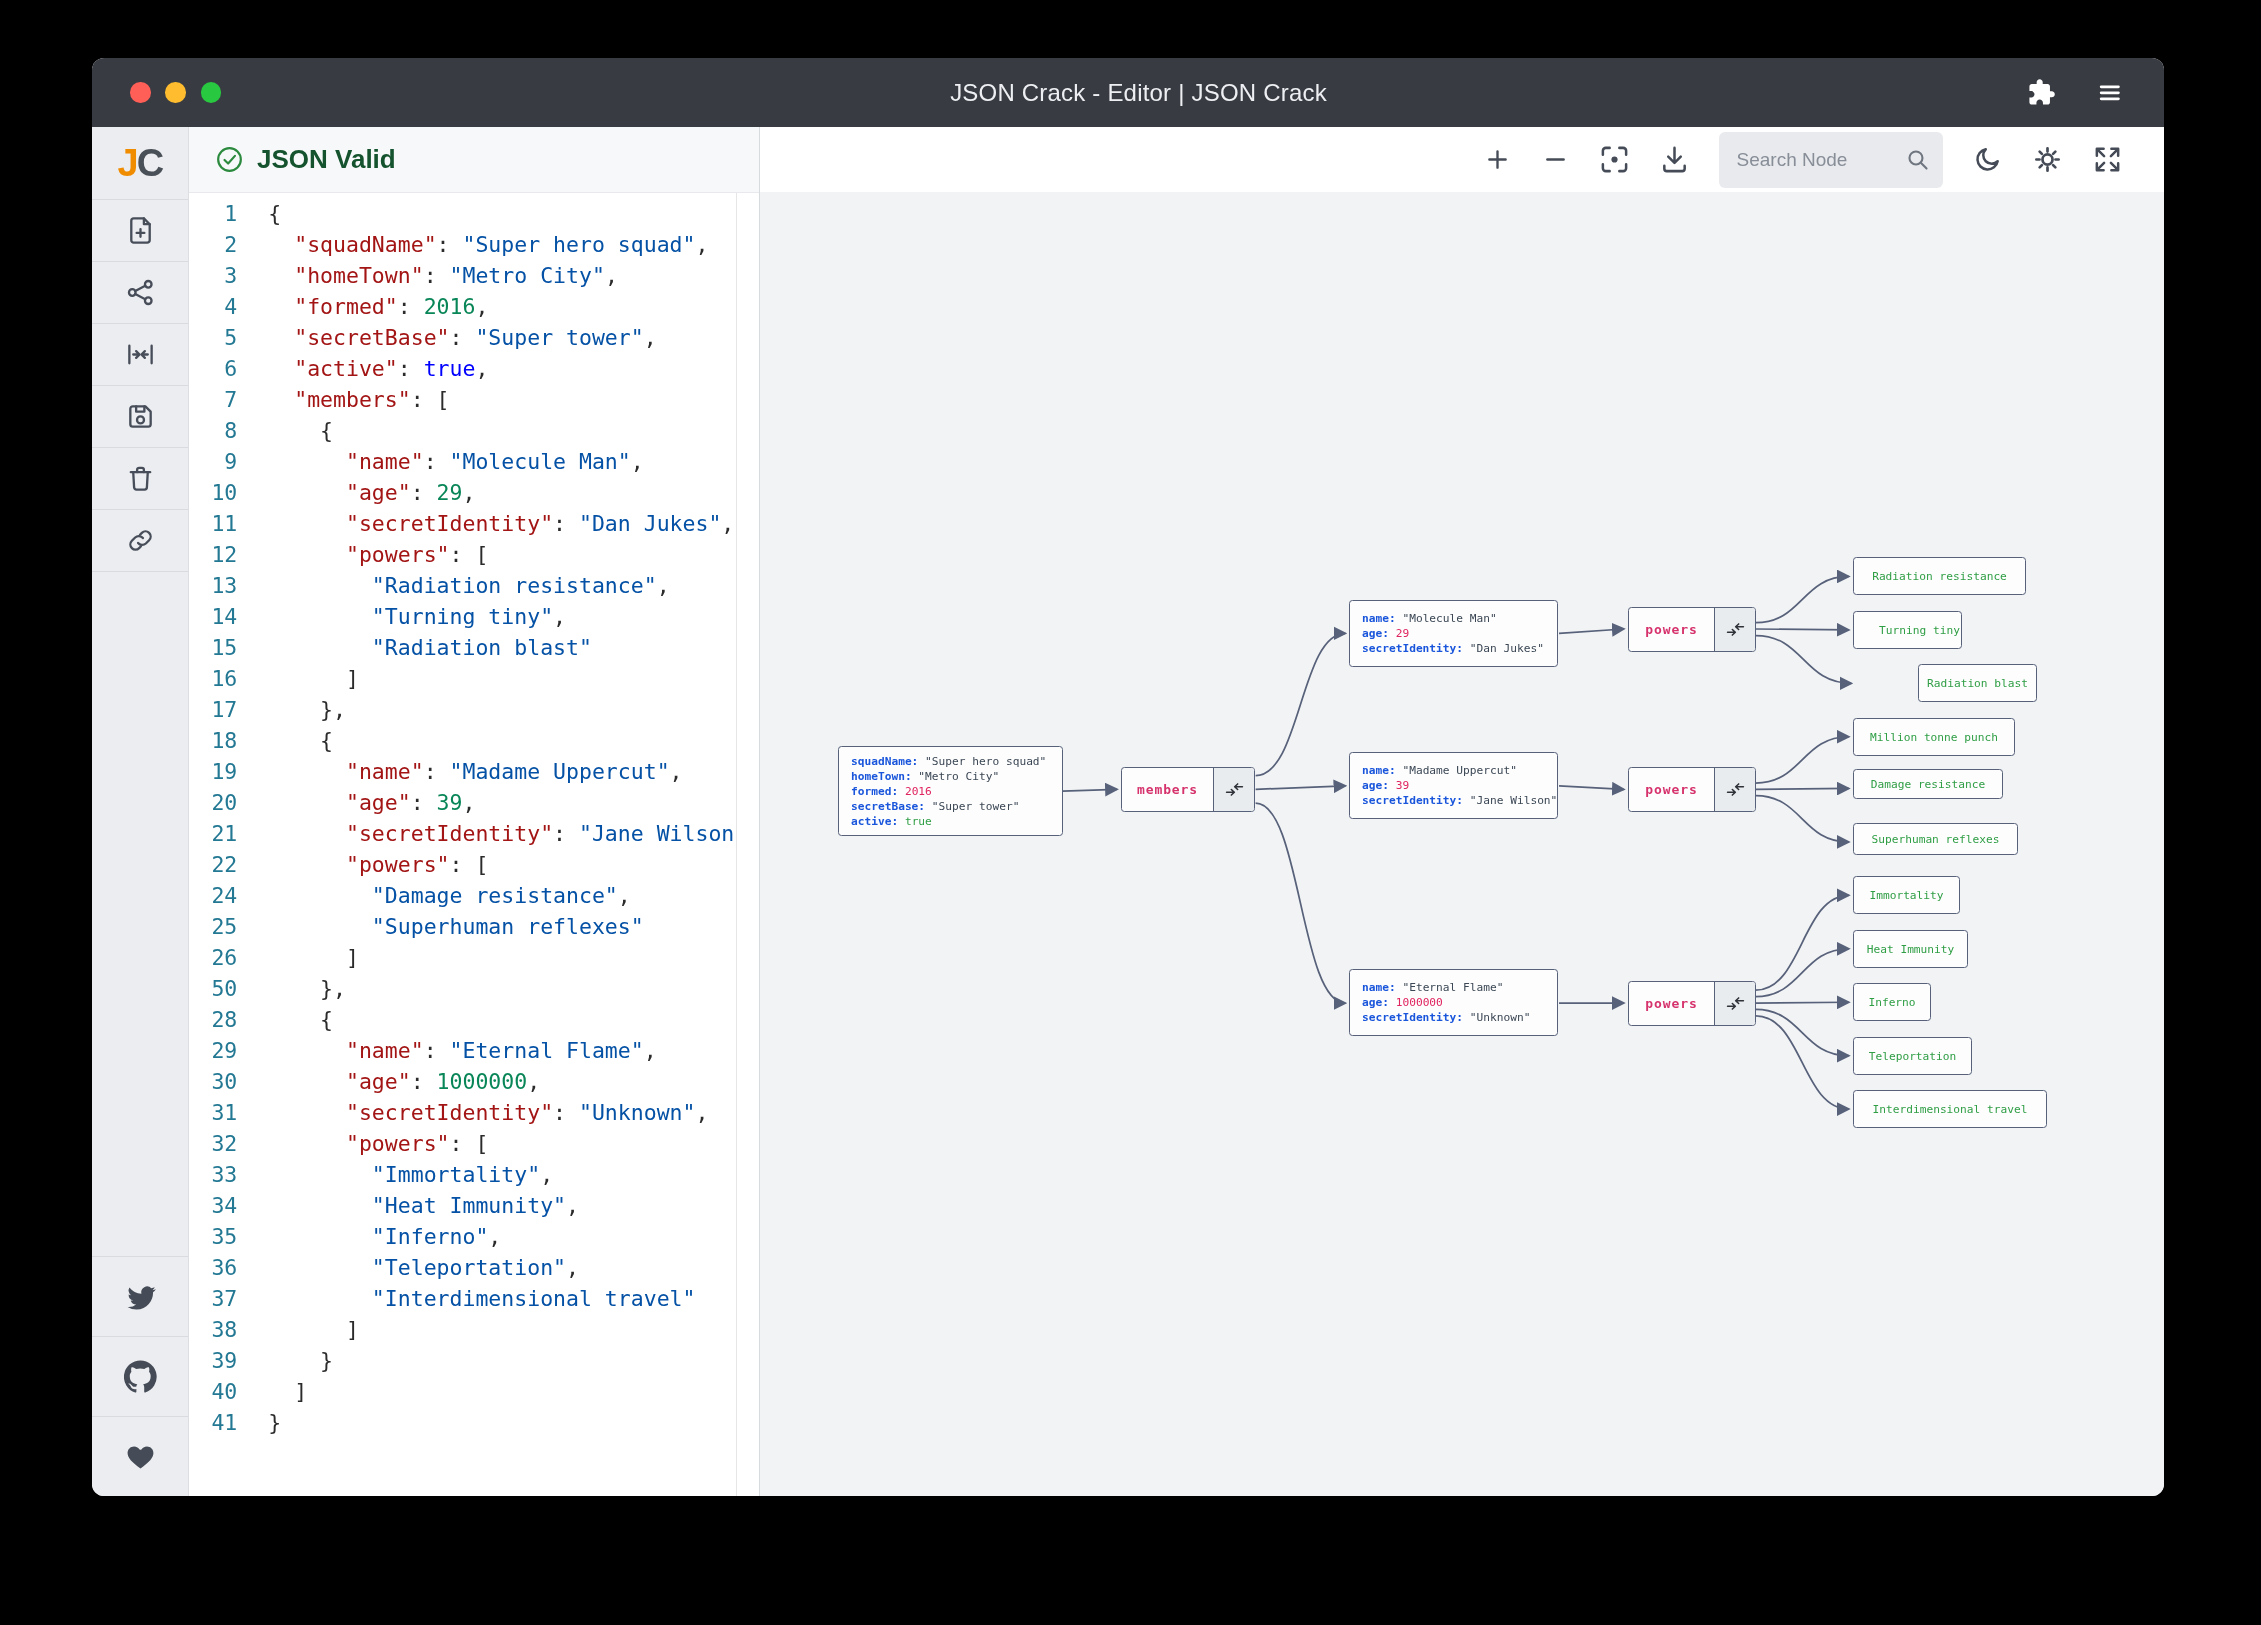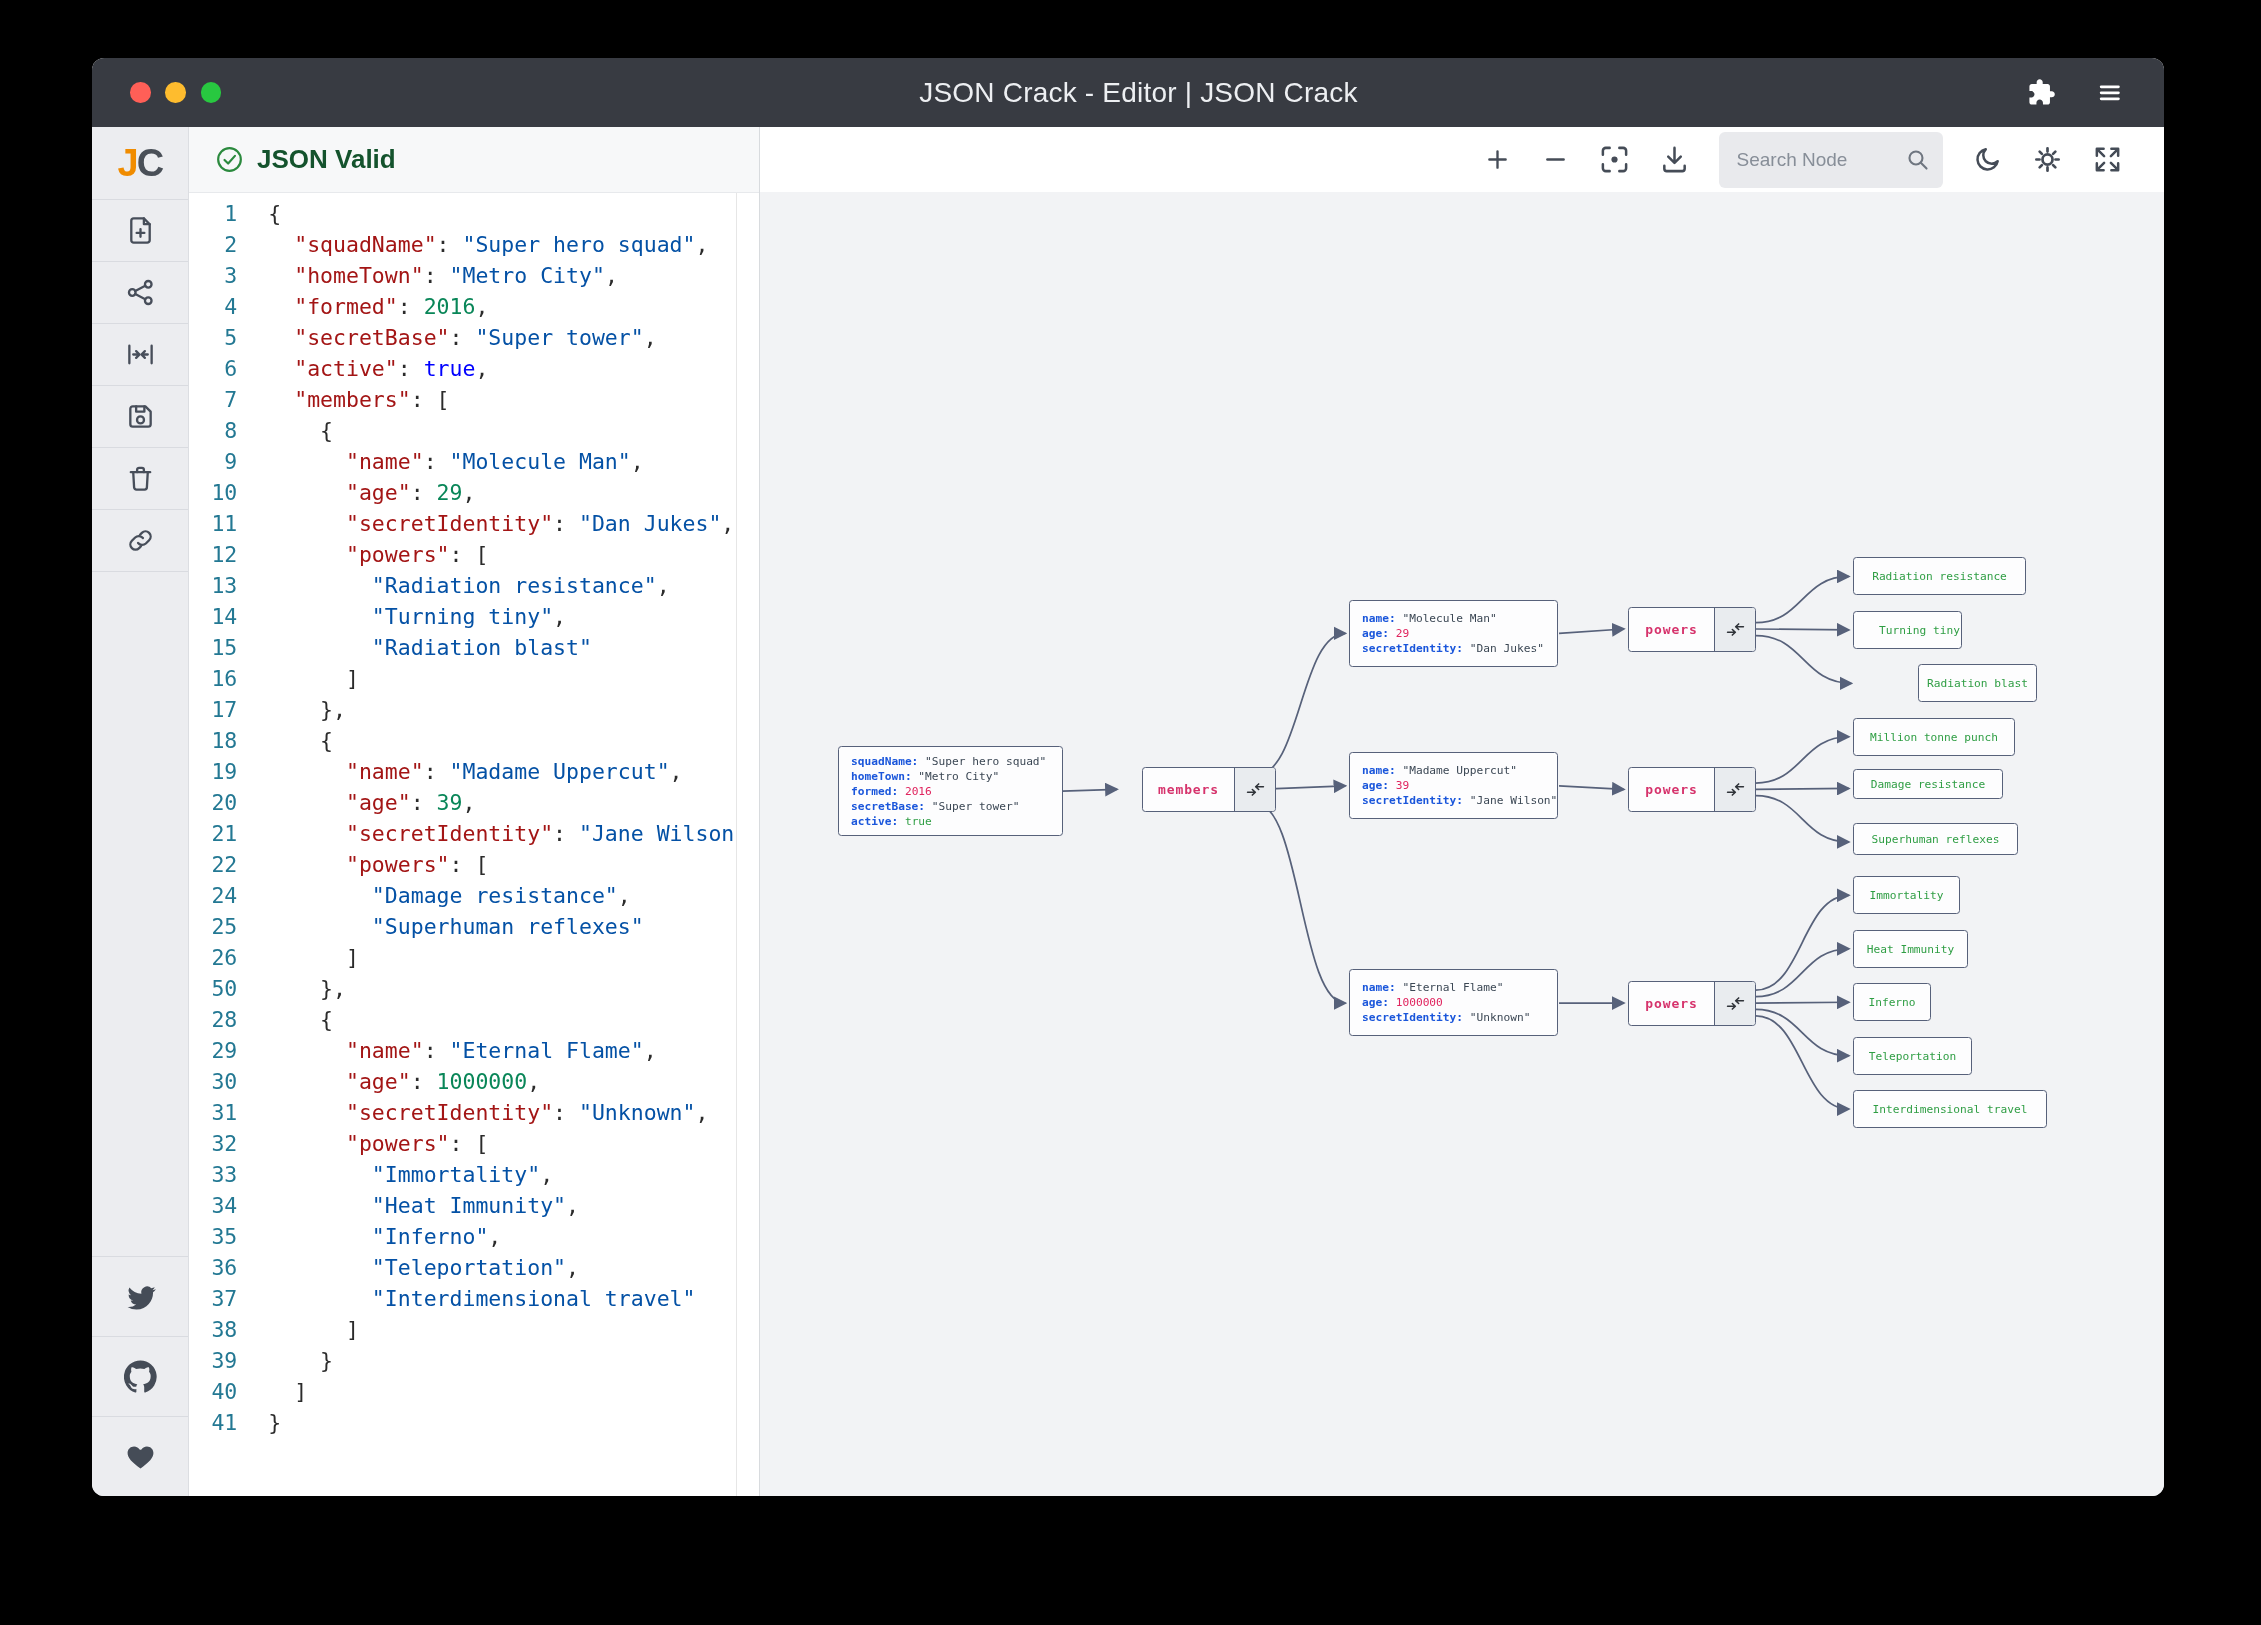--- a/index.html
+++ b/index.html
@@ -5,21 +5,21 @@
   html,body{margin:0;padding:0;background:#000;}
   body{width:2261px;height:1625px;position:relative;font-family:"Liberation Sans",sans-serif;-webkit-font-smoothing:antialiased;}
   .window{position:absolute;left:92px;top:58px;width:2072px;height:1438px;background:#fff;border-radius:12px;overflow:hidden;display:flex;flex-direction:column;}
   
   .titlebar{height:69px;background:#383b42;position:relative;display:flex;align-items:center;flex:0 0 auto;}
   .lights{display:flex;gap:14.6px;margin-left:38px;z-index:2;}
   .light{width:20.7px;height:20.7px;border-radius:50%;}
   .light.red{background:#ff5f57;}
   .light.yellow{background:#febc2e;}
   .light.green{background:#28c840;}
-  .win-title{position:absolute;left:0;right:0;text-align:center;color:#edeff2;font-size:28px;letter-spacing:0.2px;pointer-events:none;margin-left:21px;}
+  .win-title{position:absolute;left:0;right:0;text-align:center;color:#edeff2;font-size:24px;letter-spacing:0.2px;pointer-events:none;margin-left:21px;}
   .tb-right{position:absolute;right:40px;display:flex;gap:40px;align-items:center;}
   
   .main{flex:1;display:flex;min-height:0;}
   
   .sidebar{width:96px;background:#ecedf0;border-right:0.9px solid #dcdee2;display:flex;flex-direction:column;flex:0 0 auto;}
   .side-cell{height:61px;display:flex;align-items:center;justify-content:center;border-bottom:0.9px solid #d9dbe0;}
   .side-cell.logo-cell{height:72px;}
   .side-cell.bottom{border-bottom:none;border-top:0.9px solid #d9dbe0;height:79px;}
   .logo-txt{font-size:38px;font-weight:800;letter-spacing:-1.7px;}
   .logo-txt .j{color:#f08c00;}
@@ -285,21 +285,21 @@
               <path d="M1155 955.76C1209 955.76,1209 1064,1263 1064" marker-end="url(#arr)"></path>
             </g>
           </svg>
           <div class="gnode obj" style="left: 78px; top: 554px; width: 225px; height: 90px;">
             <div class="grow"><span class="gkey">squadName:</span><span class="gval gv-string"> "Super hero squad"</span></div>
             <div class="grow"><span class="gkey">homeTown:</span><span class="gval gv-string"> "Metro City"</span></div>
             <div class="grow"><span class="gkey">formed:</span><span class="gval gv-number"> 2016</span></div>
             <div class="grow"><span class="gkey">secretBase:</span><span class="gval gv-string"> "Super tower"</span></div>
             <div class="grow"><span class="gkey">active:</span><span class="gval gv-boolean"> true</span></div>
           </div>
-          <div class="gnode parent" style="left: 361px; top: 575px; width: 134px; height: 45px; margin-left: 21px;">
+          <div class="gnode parent" style="left: 361px; top: 575px; width: 134px; height: 45px;">
             <span class="plabel">members</span>
             <span class="pbtn">
               <svg width="19" height="19" viewBox="0 0 24 24" fill="none" stroke="#2f3339" stroke-width="2" stroke-linecap="round" stroke-linejoin="round">
                 <path d="M22 8.5H12.5M16 5l-3.8 3.5L16 12"></path>
                 <path d="M2 15.5h9.5M8 12l3.8 3.5L8 19"></path>
               </svg>
             </span>
           </div>
           <div class="gnode obj" style="left: 589px; top: 408px; width: 209px; height: 67px;">
             <div class="grow"><span class="gkey">name:</span><span class="gval gv-string"> "Molecule Man"</span></div>

